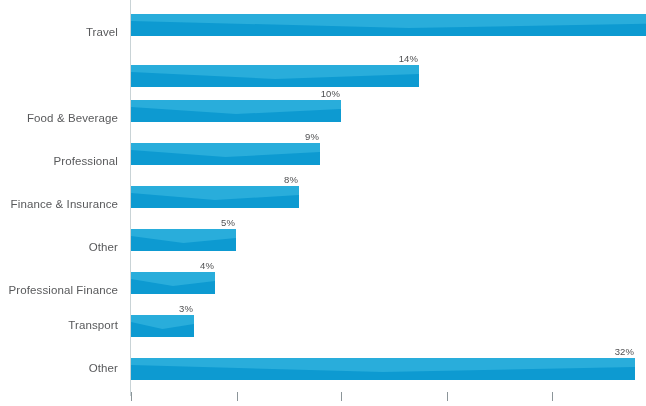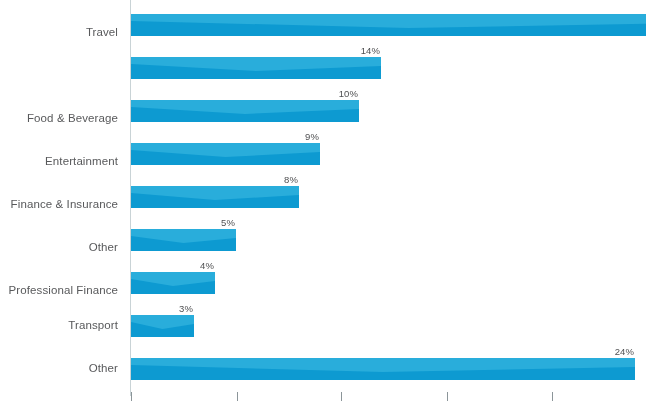--- a/index.html
+++ b/index.html
@@ -118,42 +118,42 @@
           <div class="bar-wrap" style="width: 555px;">
             <div class="bar" style="background: rgb(13, 154, 209);">
               <svg viewBox="0 0 100 22" preserveAspectRatio="none">
                 <path d="M0,0 L100,0 L100,9 L50,14 L0,7 Z" fill="#29addb"></path>
               </svg>
             </div>
             <div class="value-label" style="color: rgb(79, 80, 82);">23%</div>
           </div>
         </div>
         <div class="bar-row" style="top: 43px;">
-          <div class="bar-wrap" style="width: 250px;">
+          <div class="bar-wrap" style="width: 288px; margin-top: 8px;">
             <div class="bar" style="background: rgb(13, 154, 209);">
               <svg viewBox="0 0 100 22" preserveAspectRatio="none">
                 <path d="M0,0 L100,0 L100,9 L50,14 L0,7 Z" fill="#29addb"></path>
               </svg>
             </div>
             <div class="value-label" style="color: rgb(79, 80, 82);">14%</div>
           </div>
         </div>
         <div class="bar-row" style="top: 86px;">
           <div class="cat-label" style="top: 26px; color: rgb(88, 89, 91);">Food &amp; Beverage</div>
-          <div class="bar-wrap" style="width: 228px; border-radius: 10px;">
+          <div class="bar-wrap" style="width: 210px; border-radius: 10px;">
             <div class="bar" style="background: rgb(13, 154, 209);">
               <svg viewBox="0 0 100 22" preserveAspectRatio="none">
                 <path d="M0,0 L100,0 L100,9 L50,14 L0,7 Z" fill="#29addb"></path>
               </svg>
             </div>
             <div class="value-label" style="color: rgb(79, 80, 82);">10%</div>
           </div>
         </div>
         <div class="bar-row" style="top: 129px;">
-          <div class="cat-label" style="top: 26px; color: rgb(88, 89, 91);">Entertainment</div>
+          <div class="cat-label" style="top: 26px; color: rgb(88, 89, 91);">Professional</div>
           <div class="bar-wrap" style="width: 189px;">
             <div class="bar" style="background: rgb(13, 154, 209);">
               <svg viewBox="0 0 100 22" preserveAspectRatio="none">
                 <path d="M0,0 L100,0 L100,9 L50,14 L0,7 Z" fill="#29addb"></path>
               </svg>
             </div>
             <div class="value-label" style="color: rgb(79, 80, 82);">9%</div>
           </div>
         </div>
         <div class="bar-row" style="top: 172px;">
@@ -201,18 +201,18 @@
           </div>
         </div>
         <div class="bar-row" style="top: 344px;">
           <div class="cat-label" style="top: 18px; color: rgb(88, 89, 91); text-align: right;">Other</div>
           <div class="bar-wrap" style="width: 504px;">
             <div class="bar" style="background: rgb(13, 154, 209);">
               <svg viewBox="0 0 100 22" preserveAspectRatio="none">
                 <path d="M0,0 L100,0 L100,9 L50,14 L0,7 Z" fill="#29addb"></path>
               </svg>
             </div>
-            <div class="value-label" style="color: rgb(79, 80, 82);">24%</div>
+            <div class="value-label" style="color: rgb(79, 80, 82);">32%</div>
           </div>
         </div>
       </div>
   </div>
 </div>
 
 </body></html>

